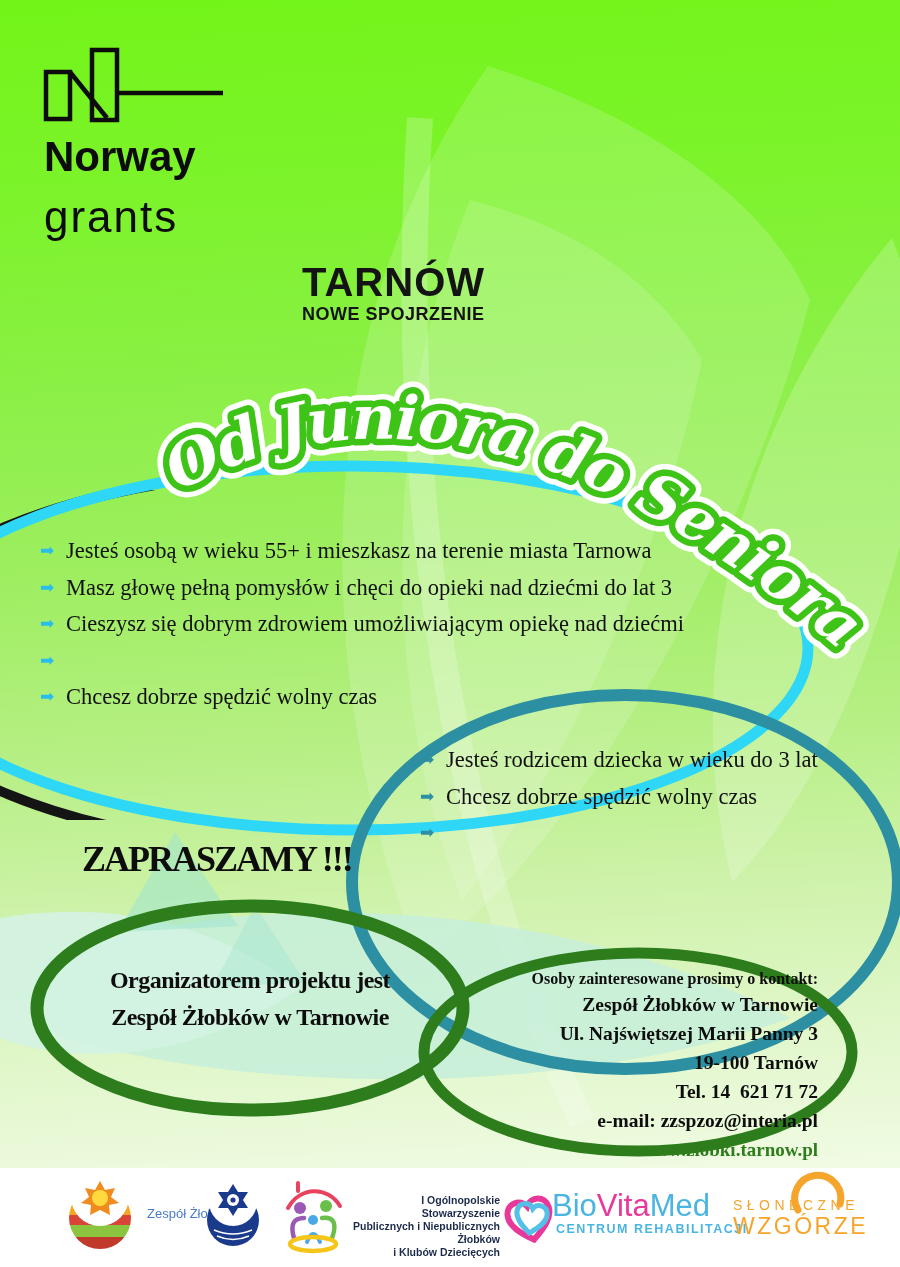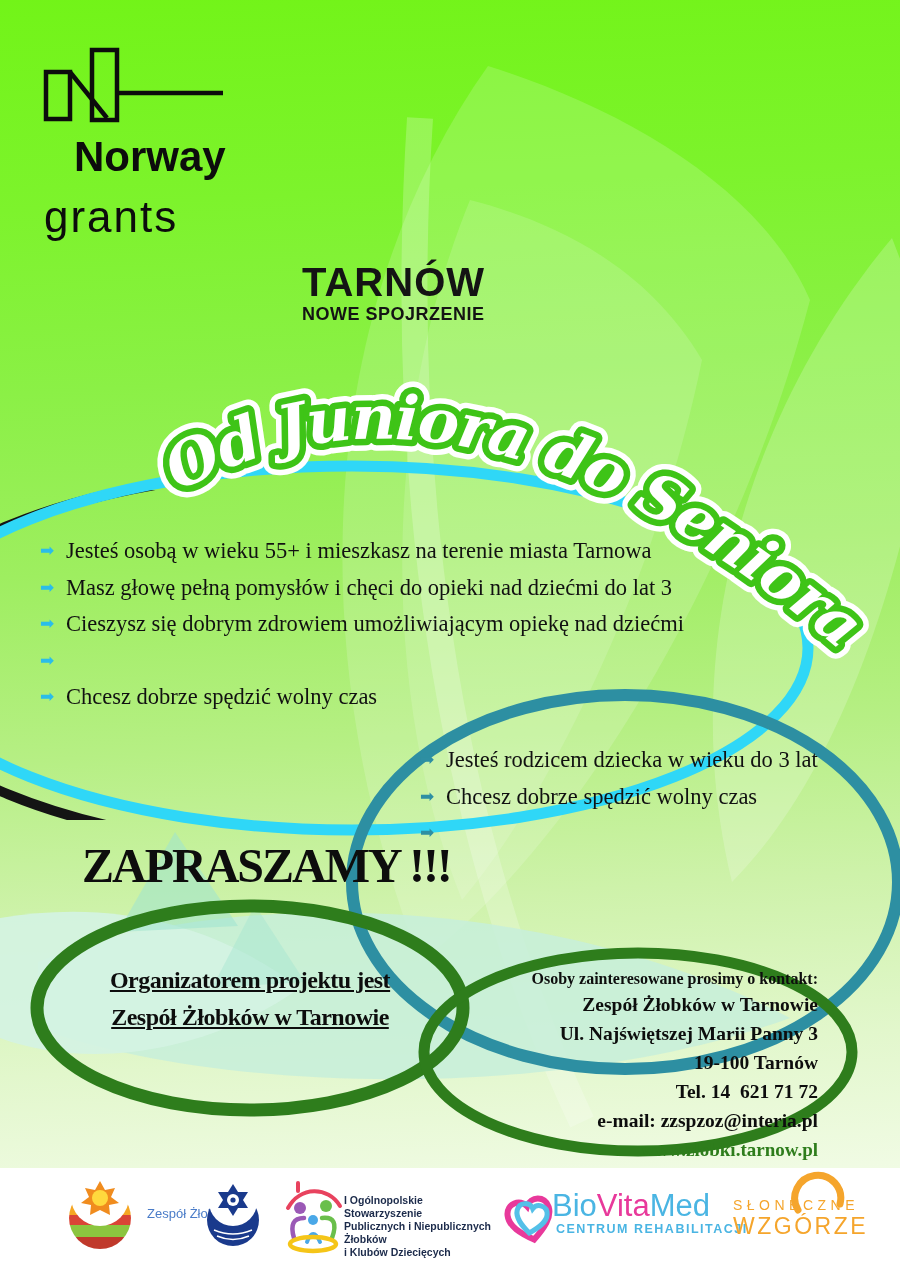--- a/index.html
+++ b/index.html
@@ -4,50 +4,50 @@
 <style>
   html,body{margin:0;padding:0;background:#555;}
   .poster{
     position:relative;width:900px;height:1267px;overflow:hidden;margin:0 auto;
     font-family:"Liberation Serif",serif;
     background:linear-gradient(177deg,#72f418 0%,#7df32c 16%,#8bf046 30%,#9eee60 44%,#b6ef84 58%,#cef2aa 70%,#e2f7cc 82%,#f0fbe3 92%,#f6fdef 100%);
   }
   .deco{position:absolute;left:0;top:0;z-index:1;}
   .layer{position:absolute;z-index:3;}
   
-  .norway-name{left:44px;top:133px;font-family:"Liberation Sans",sans-serif;font-weight:bold;font-size:42px;color:#0c0c0c;letter-spacing:0px;margin-left:30px;}
+  .norway-name{left:44px;top:133px;font-family:"Liberation Sans",sans-serif;font-weight:bold;font-size:42px;color:#0c0c0c;letter-spacing:0px;}
   .norway-type{left:44px;top:192px;font-family:"Liberation Sans",sans-serif;font-weight:400;font-size:44px;color:#0c0c0c;letter-spacing:2px;}
   
   .city{left:302px;top:262px;width:300px;font-family:"Liberation Sans",sans-serif;color:#141414;}
   .city-title{font-size:40px;font-weight:bold;letter-spacing:1px;line-height:40px;}
   .city-sub{font-size:18px;font-weight:bold;letter-spacing:0.5px;line-height:20px;margin-top:2px;}
   
   .blist{list-style:none;margin:0;padding:0;font-size:22.5px;color:#111;}
   .blist li{display:flex;line-height:36.5px;}
   .blist .arrow{flex:0 0 26px;font-size:17px;line-height:36.5px;}
   .arrow-cyan{color:#2bbde9;}
   .arrow-teal{color:#2e8fa3;}
   .li-text{white-space:nowrap;}
   .cont{display:block;}
   .cont:empty{display:none;}
   .senior-list{left:40px;top:533px;width:800px;}
   .parent-list{left:420px;top:742px;width:470px;}
   
-  .invite{left:82px;top:838px;font-size:48px;font-weight:bold;letter-spacing:-2px;color:#0d0d0d;}
-  
-  .organizer{left:55px;top:962px;width:390px;text-align:center;font-weight:bold;font-size:24px;line-height:37px;color:#0d0d0d;letter-spacing:-0.5px;text-decoration:underline;}
+  .invite{left:82px;top:838px;font-size:36px;font-weight:bold;letter-spacing:-2px;color:#0d0d0d;}
+  
+  .organizer{left:55px;top:962px;width:390px;text-align:center;font-weight:bold;font-size:24px;line-height:37px;color:#0d0d0d;letter-spacing:-0.5px;}
   
   .contact{left:458px;top:968px;width:360px;text-align:right;color:#0d0d0d;}
   .contact-heading{font-size:16px;font-weight:bold;line-height:22px;}
   .contact-line{font-size:19.5px;font-weight:bold;line-height:29px;white-space:pre;}
   .contact-web{font-size:19px;font-weight:bold;line-height:30px;color:#2e7d1c;}
   
   .footer{position:absolute;left:0;top:1168px;width:900px;height:99px;background:#ffffff;z-index:2;}
   .partner-label{left:147px;top:1206px;font-family:"Liberation Sans",sans-serif;font-size:13px;color:#4a7cc8;}
-  .assoc-text{left:344px;top:1194px;width:156px;text-align:left;font-family:"Liberation Sans",sans-serif;font-weight:bold;font-size:10.5px;line-height:13px;color:#1b2a4a;}
+  .assoc-text{left:344px;top:1194px;width:156px;text-align:right;font-family:"Liberation Sans",sans-serif;font-weight:bold;font-size:10.5px;line-height:13px;color:#1b2a4a;}
   .bvm-text{left:552px;top:1190px;font-family:"Liberation Sans",sans-serif;font-size:31px;line-height:31px;}
   .bvm-b1,.bvm-b3{color:#4ab5e3;text-align:right;}
   .bvm-b2{color:#e8399b;}
   .bvm-sub{left:556px;top:1222px;font-family:"Liberation Sans",sans-serif;font-weight:bold;font-size:12.5px;letter-spacing:1.5px;color:#4ab5e3;}
   .sun-line1{left:733px;top:1197px;font-family:"Liberation Sans",sans-serif;font-size:14px;letter-spacing:4.5px;color:#f5a52c;}
   .sun-line2{left:733px;top:1213px;font-family:"Liberation Sans",sans-serif;font-size:23px;letter-spacing:2.5px;color:#f5a52c;}
 </style>
 </head>
 <body>
 

